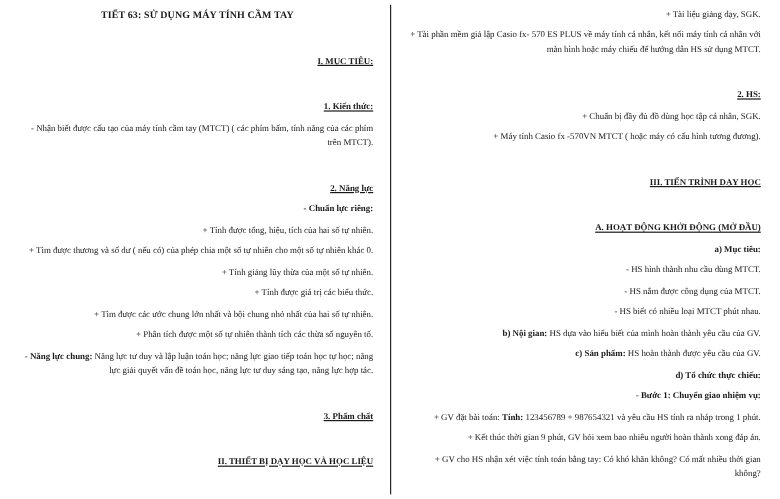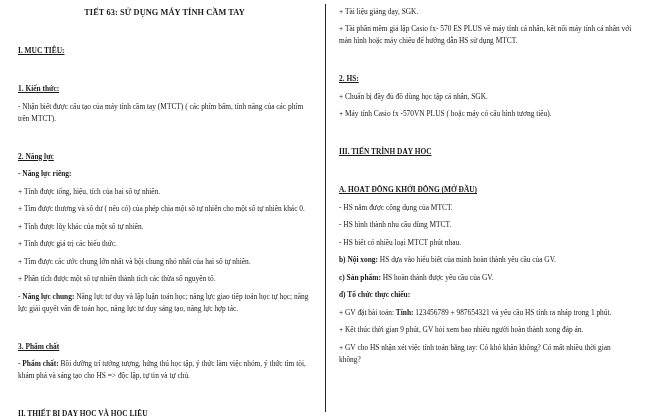--- a/index.html
+++ b/index.html
@@ -49,67 +49,69 @@
   }
   .doc-title {
     text-align: center;
     font-weight: bold;
     font-size: 8.3px;
     margin: 0 0 6px 0;
     letter-spacing: 0.1px;
   }
   p {
     margin: 0 0 5.5px 0;
+    text-align: right;
   }
   .b { font-weight: bold; }
   .bu { font-weight: bold; text-decoration: underline; margin-top: 26px; }
 </style>
 </head>
 <body>
 
 <div class="page">
 
   <div class="divider"></div>
 
   <div class="col left">
     <p class="doc-title">TIẾT 63: SỬ DỤNG MÁY TÍNH CẦM TAY</p>
     <div>
         <p class="bu">I. MỤC TIÊU:</p>
         <p class="bu">1. Kiến thức:</p>
         <p>- Nhận biết được cấu tạo của máy tính cầm tay (MTCT) ( các phím bấm, tính năng của các phím trên MTCT).</p>
         <p class="bu">2. Năng lực</p>
-        <p class="b">- Năng lực riêng:</p>
+        <p class="b">- Chuẩn lực riêng:</p>
         <p>+ Tính được tổng, hiệu, tích của hai số tự nhiên.</p>
         <p>+ Tìm được thương và số dư ( nếu có) của phép chia một số tự nhiên cho một số tự nhiên khác 0.</p>
-        <p>+ Tính được lũy khác của một số tự nhiên.</p>
+        <p>+ Tính giảng lũy thừa của một số tự nhiên.</p>
         <p>+ Tính được giá trị các biểu thức.</p>
         <p>+ Tìm được các ước chung lớn nhất và bội chung nhỏ nhất của hai số tự nhiên.</p>
         <p>+ Phân tích được một số tự nhiên thành tích các thừa số nguyên tố.</p>
         <p>- <b>Năng lực chung:</b> Năng lực tư duy và lập luận toán học; năng lực giao tiếp toán học tự học; năng lực giải quyết vấn đề toán học, năng lực tư duy sáng tạo, năng lực hợp tác.</p>
         <p class="bu">3. Phẩm chất</p>
-        <p>-  <b>Phẩm chất:</b> Bồi dưỡng trí tưởng tượng, hứng thú học tập, ý thức làm việc nhóm, ý thức tìm tòi, khám phá và sáng tạo cho HS =&gt; độc lập, tự tin và tự chủ.</p>
         <p class="bu">II. THIẾT BỊ DẠY HỌC VÀ HỌC LIỆU</p>
         <p class="bu">1. GV:</p>
       </div>
   </div>
 
   <div class="col right">
     <div>
         <p>+ Tài liệu giảng dạy, SGK.</p>
         <p>+ Tài phần mềm giả lập Casio fx- 570 ES PLUS về máy tính cá nhân, kết nối máy tính cá nhân với màn hình hoặc máy chiếu để hướng dẫn HS sử dụng MTCT.</p>
         <p class="bu">2. HS:</p>
         <p>+ Chuẩn bị đầy đủ đồ dùng học tập cá nhân, SGK.</p>
-        <p>+ Máy tính Casio fx -570VN PLUS ( hoặc máy có cấu hình tương tiêu).</p>
+        <p>+ Máy tính Casio fx -570VN MTCT ( hoặc máy có cấu hình tương đương).</p>
         <p class="bu">III. TIẾN TRÌNH DẠY HỌC</p>
         <p class="bu">A. HOẠT ĐỘNG KHỞI ĐỘNG (MỞ ĐẦU)</p>
+        <p class="b">a) Mục tiêu:</p>
+        <p>- HS hình thành nhu cầu dùng MTCT.</p>
         <p>- HS nắm được công dụng của MTCT.</p>
-        <p>- HS hình thành nhu cầu dùng MTCT.</p>
         <p>- HS biết có nhiều loại MTCT phút nhau.</p>
-        <p><b>b) Nội xong:</b> HS dựa vào hiểu biết của mình hoàn thành yêu cầu của GV.</p>
+        <p><b>b) Nội gian:</b> HS dựa vào hiểu biết của mình hoàn thành yêu cầu của GV.</p>
         <p><b>c) Sản phẩm:</b> HS hoàn thành được yêu cầu của GV.</p>
         <p class="b">d) Tổ chức thực chiếu:</p>
+        <p>- <b>Bước 1: Chuyển giao nhiệm vụ:</b></p>
         <p>+ GV đặt bài toán: <b>Tính:</b> 123456789 + 987654321 và yêu cầu HS tính ra nháp trong 1 phút.</p>
         <p>+ Kết thúc thời gian 9 phút, GV hỏi xem bao nhiêu người hoàn thành xong đáp án.</p>
         <p>+ GV cho HS nhận xét việc tính toán bằng tay: Có khó khăn không? Có mất nhiều thời gian không?</p>
       </div>
   </div>
 
 </div>
 
 </body></html>

